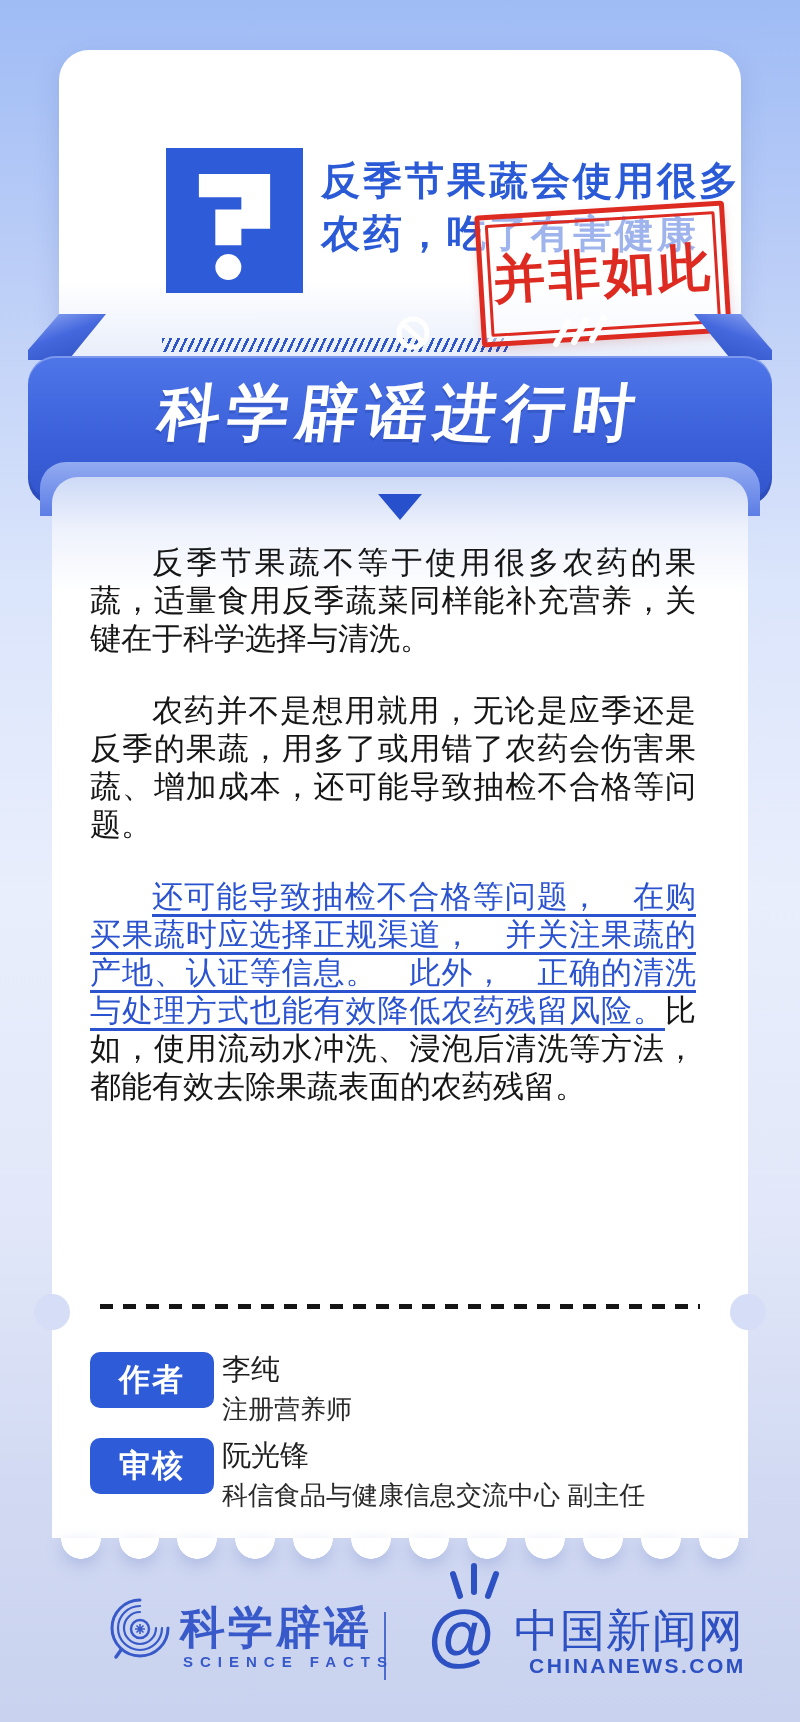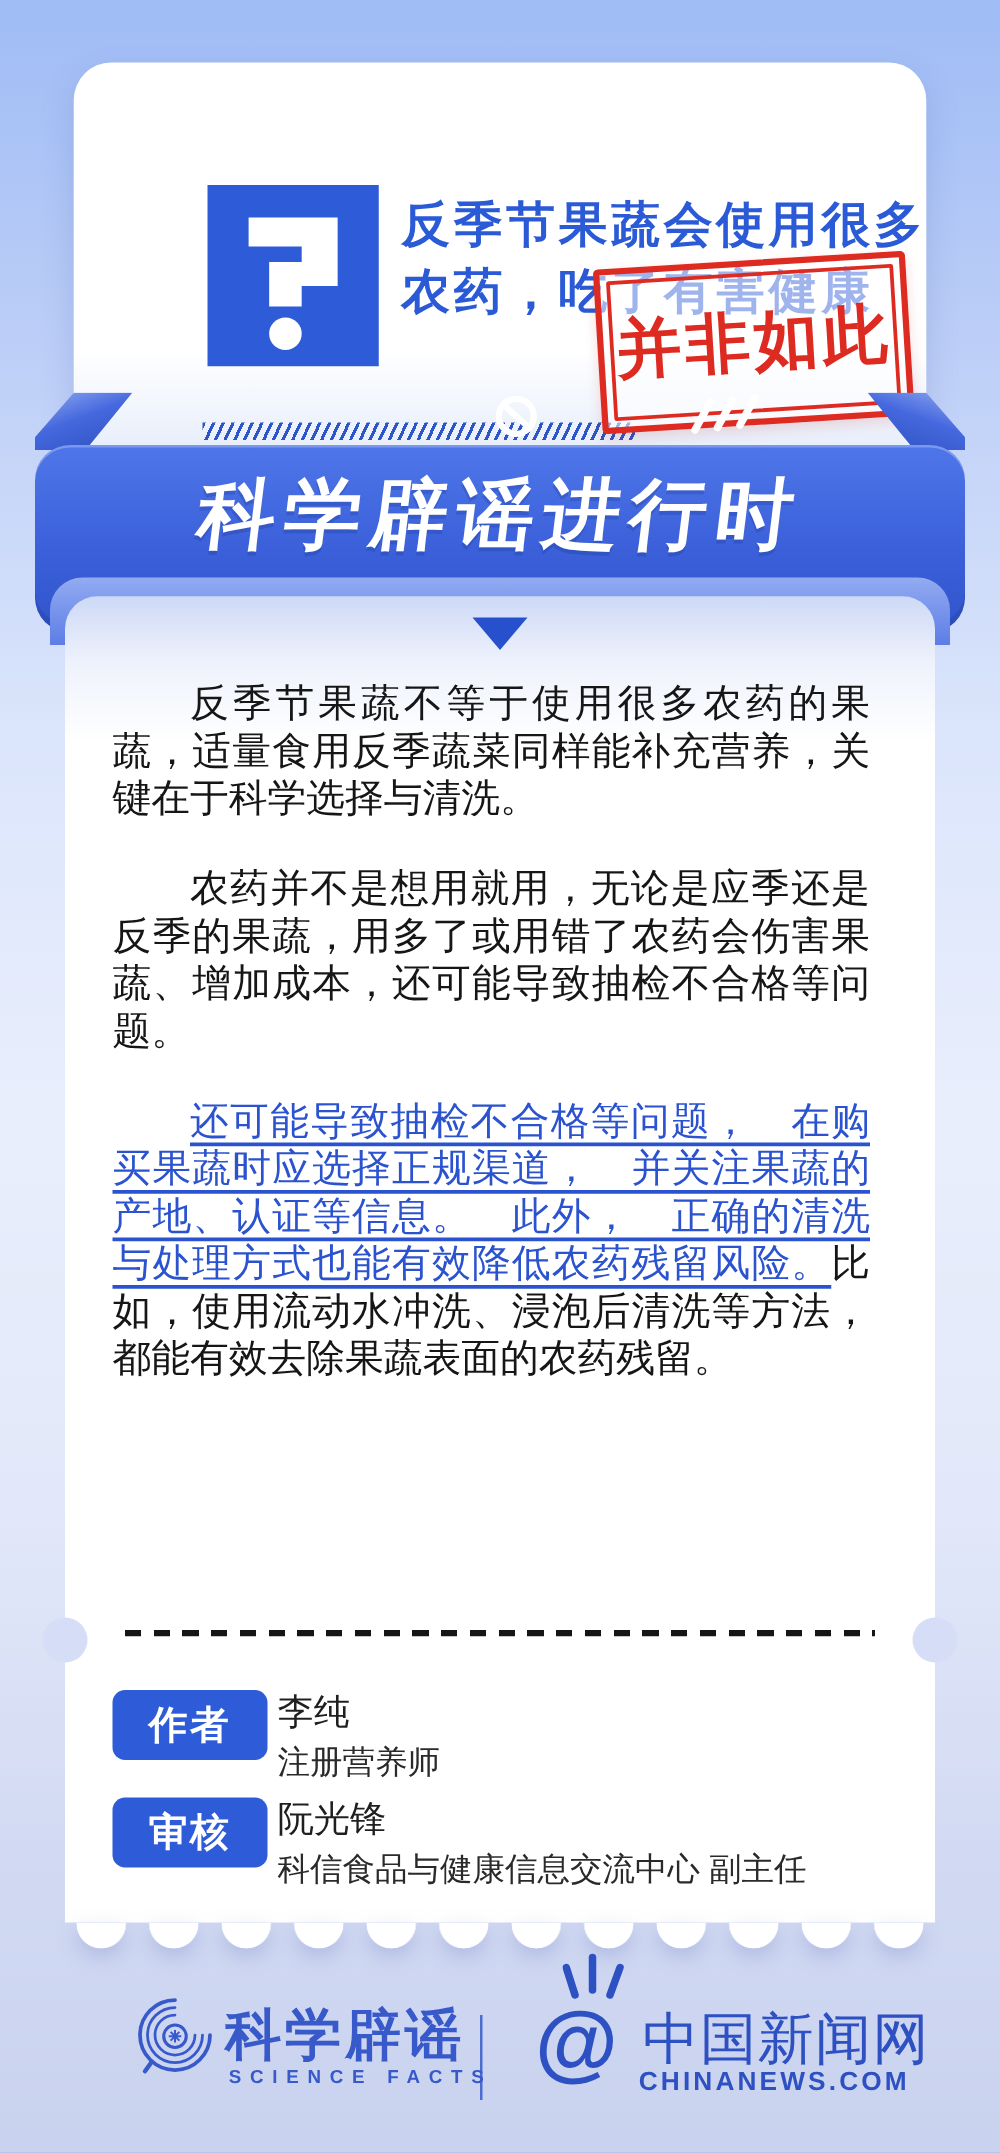--- a/index.html
+++ b/index.html
@@ -106,21 +106,21 @@
     color:#3759c9;letter-spacing:3px;white-space:nowrap;}
   .sf-en{position:absolute;left:183px;top:1653px;font-size:15px;letter-spacing:7px;
     color:#3759c9;font-weight:600;white-space:nowrap;}
   .footer-sep{position:absolute;left:384px;top:1612px;width:2px;height:68px;background:#3759c9;opacity:.85;}
   .swirl{position:absolute;left:106px;top:1592px;}
   .sparks{position:absolute;left:450px;top:1560px;}
   .at-mark{position:absolute;left:428px;top:1600px;font-size:68px;line-height:68px;
     font-weight:700;color:#2d50c3;}
   .cn-cn{position:absolute;left:502px;top:1601px;font-size:45px;font-weight:400;
     color:#2d50c3;letter-spacing:1px;white-space:nowrap;margin-left:12px;}
-  .cn-en{position:absolute;left:511px;top:1654px;font-size:21px;letter-spacing:2.5px;
+  .cn-en{position:absolute;left:529px;top:1654px;font-size:21px;letter-spacing:2.5px;
     color:#2d50c3;font-weight:600;white-space:nowrap;}
 </style>
 </head>
 <body>
 
 <div class="poster">
 
   <div class="paper">
     <div class="qicon">
       <svg viewBox="0 0 100 100">

